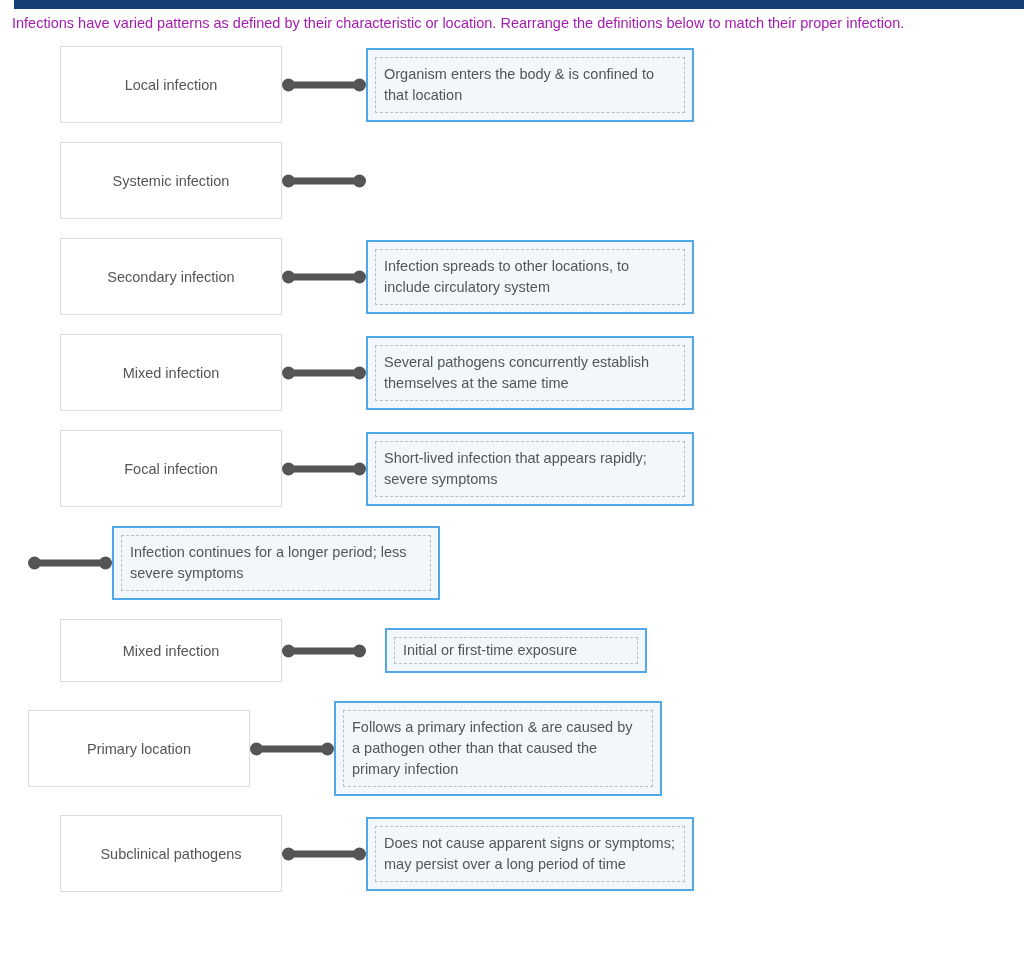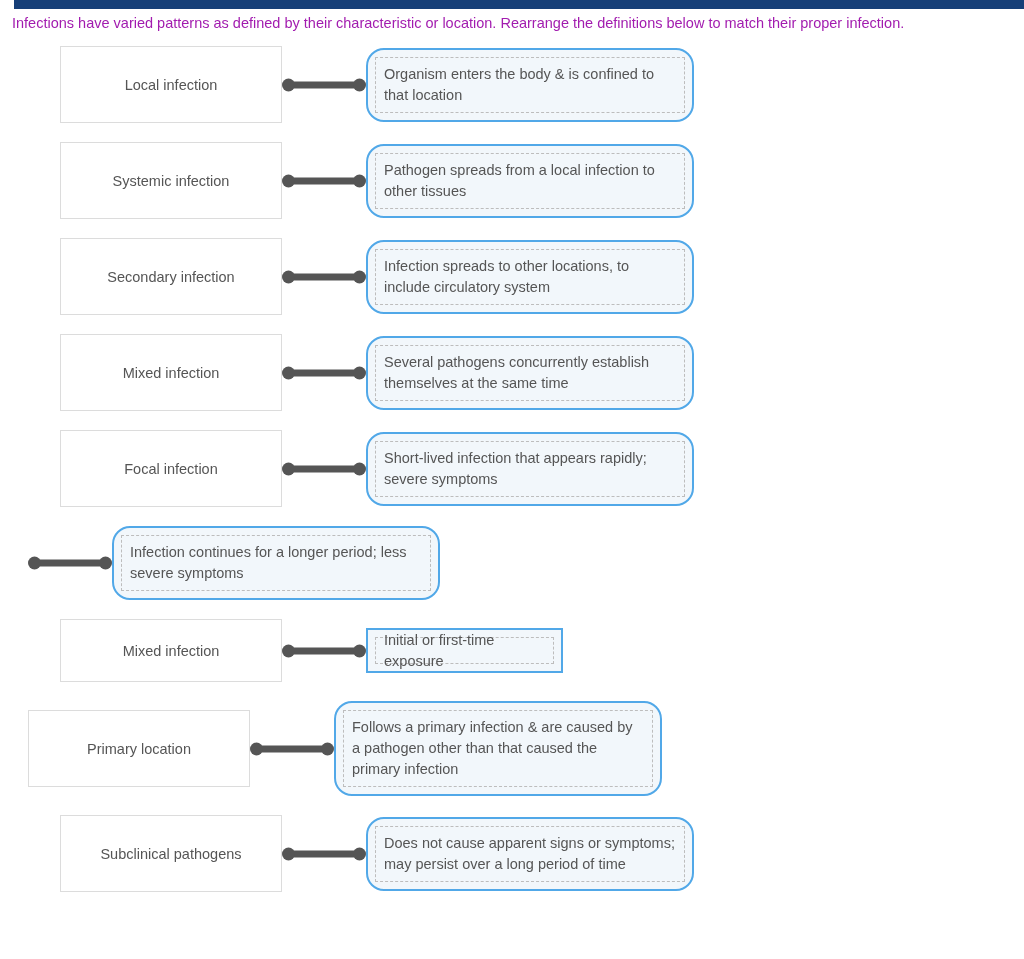--- a/index.html
+++ b/index.html
@@ -105,22 +105,22 @@
   .connector .dot.right { right: 0px; }
 
   
   .def-slot {
     box-sizing: border-box;
     border: 2px solid #51a8e8;
     background: #f2f7fb;
     padding: 7px;
     flex: 0 0 auto;
   }
-  .def-slot.wide   { width: 328px; border-radius: 18px; }
-  .def-slot.narrow { width: 197px; }
+  .def-slot.wide   { width: 328px; }
+  .def-slot.narrow { width: 262px; margin-left: 19px; }
 
   .def-slot.d3 { height: 95px; }
   .def-slot.d2 { height: 74px; }
   .def-slot.d1 { height: 45px; }
 
   .def-card {
     box-sizing: border-box;
     width: 100%;
     height: 100%;
     border: 1px dashed #bdbdbd;
@@ -159,25 +159,20 @@
     </div>
     <div class="match-row">
       <div class="term-box h2">
         <span>Systemic infection</span>
       </div>
       <div class="connector">
         <div class="bar"></div>
         <div class="dot left"></div>
         <div class="dot right"></div>
       </div>
-      <div class="def-slot d2 wide">
-        <div class="def-card">
-          <span>Pathogen spreads from a local infection to other tissues</span>
-        </div>
-      </div>
     </div>
     <div class="match-row">
       <div class="term-box h2">
         <span>Secondary infection</span>
       </div>
       <div class="connector">
         <div class="bar"></div>
         <div class="dot left"></div>
         <div class="dot right"></div>
       </div>

